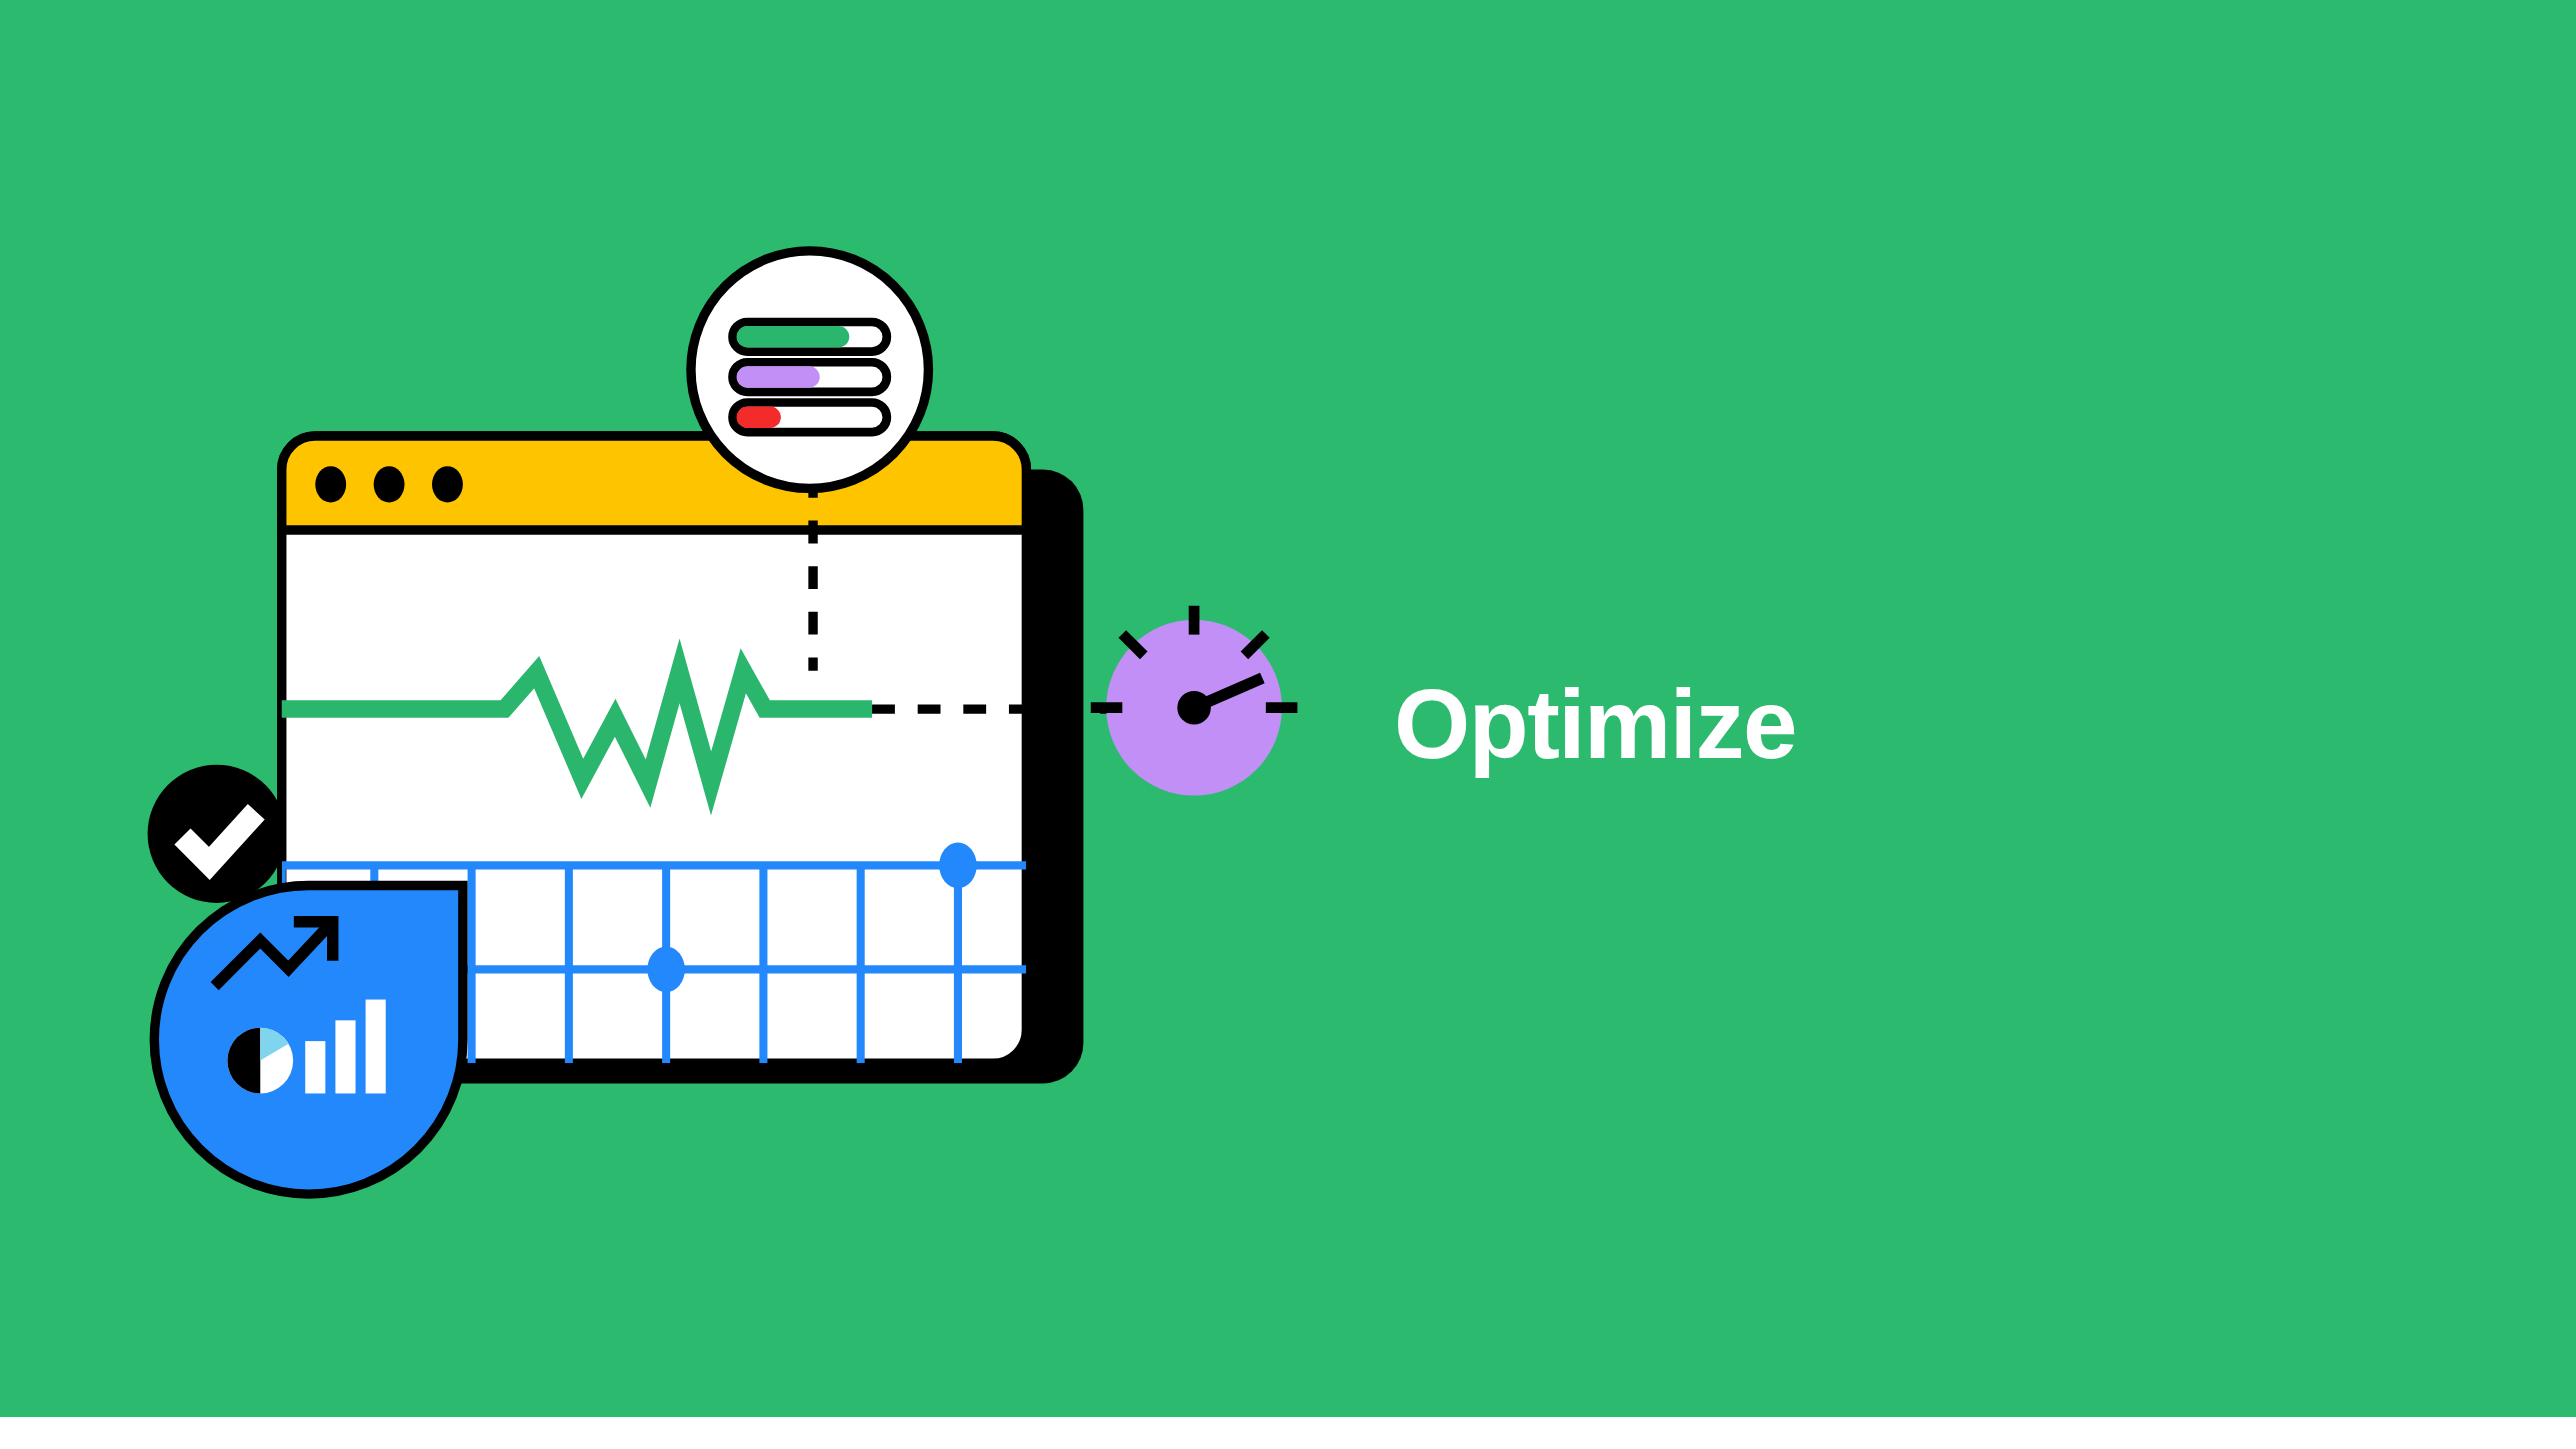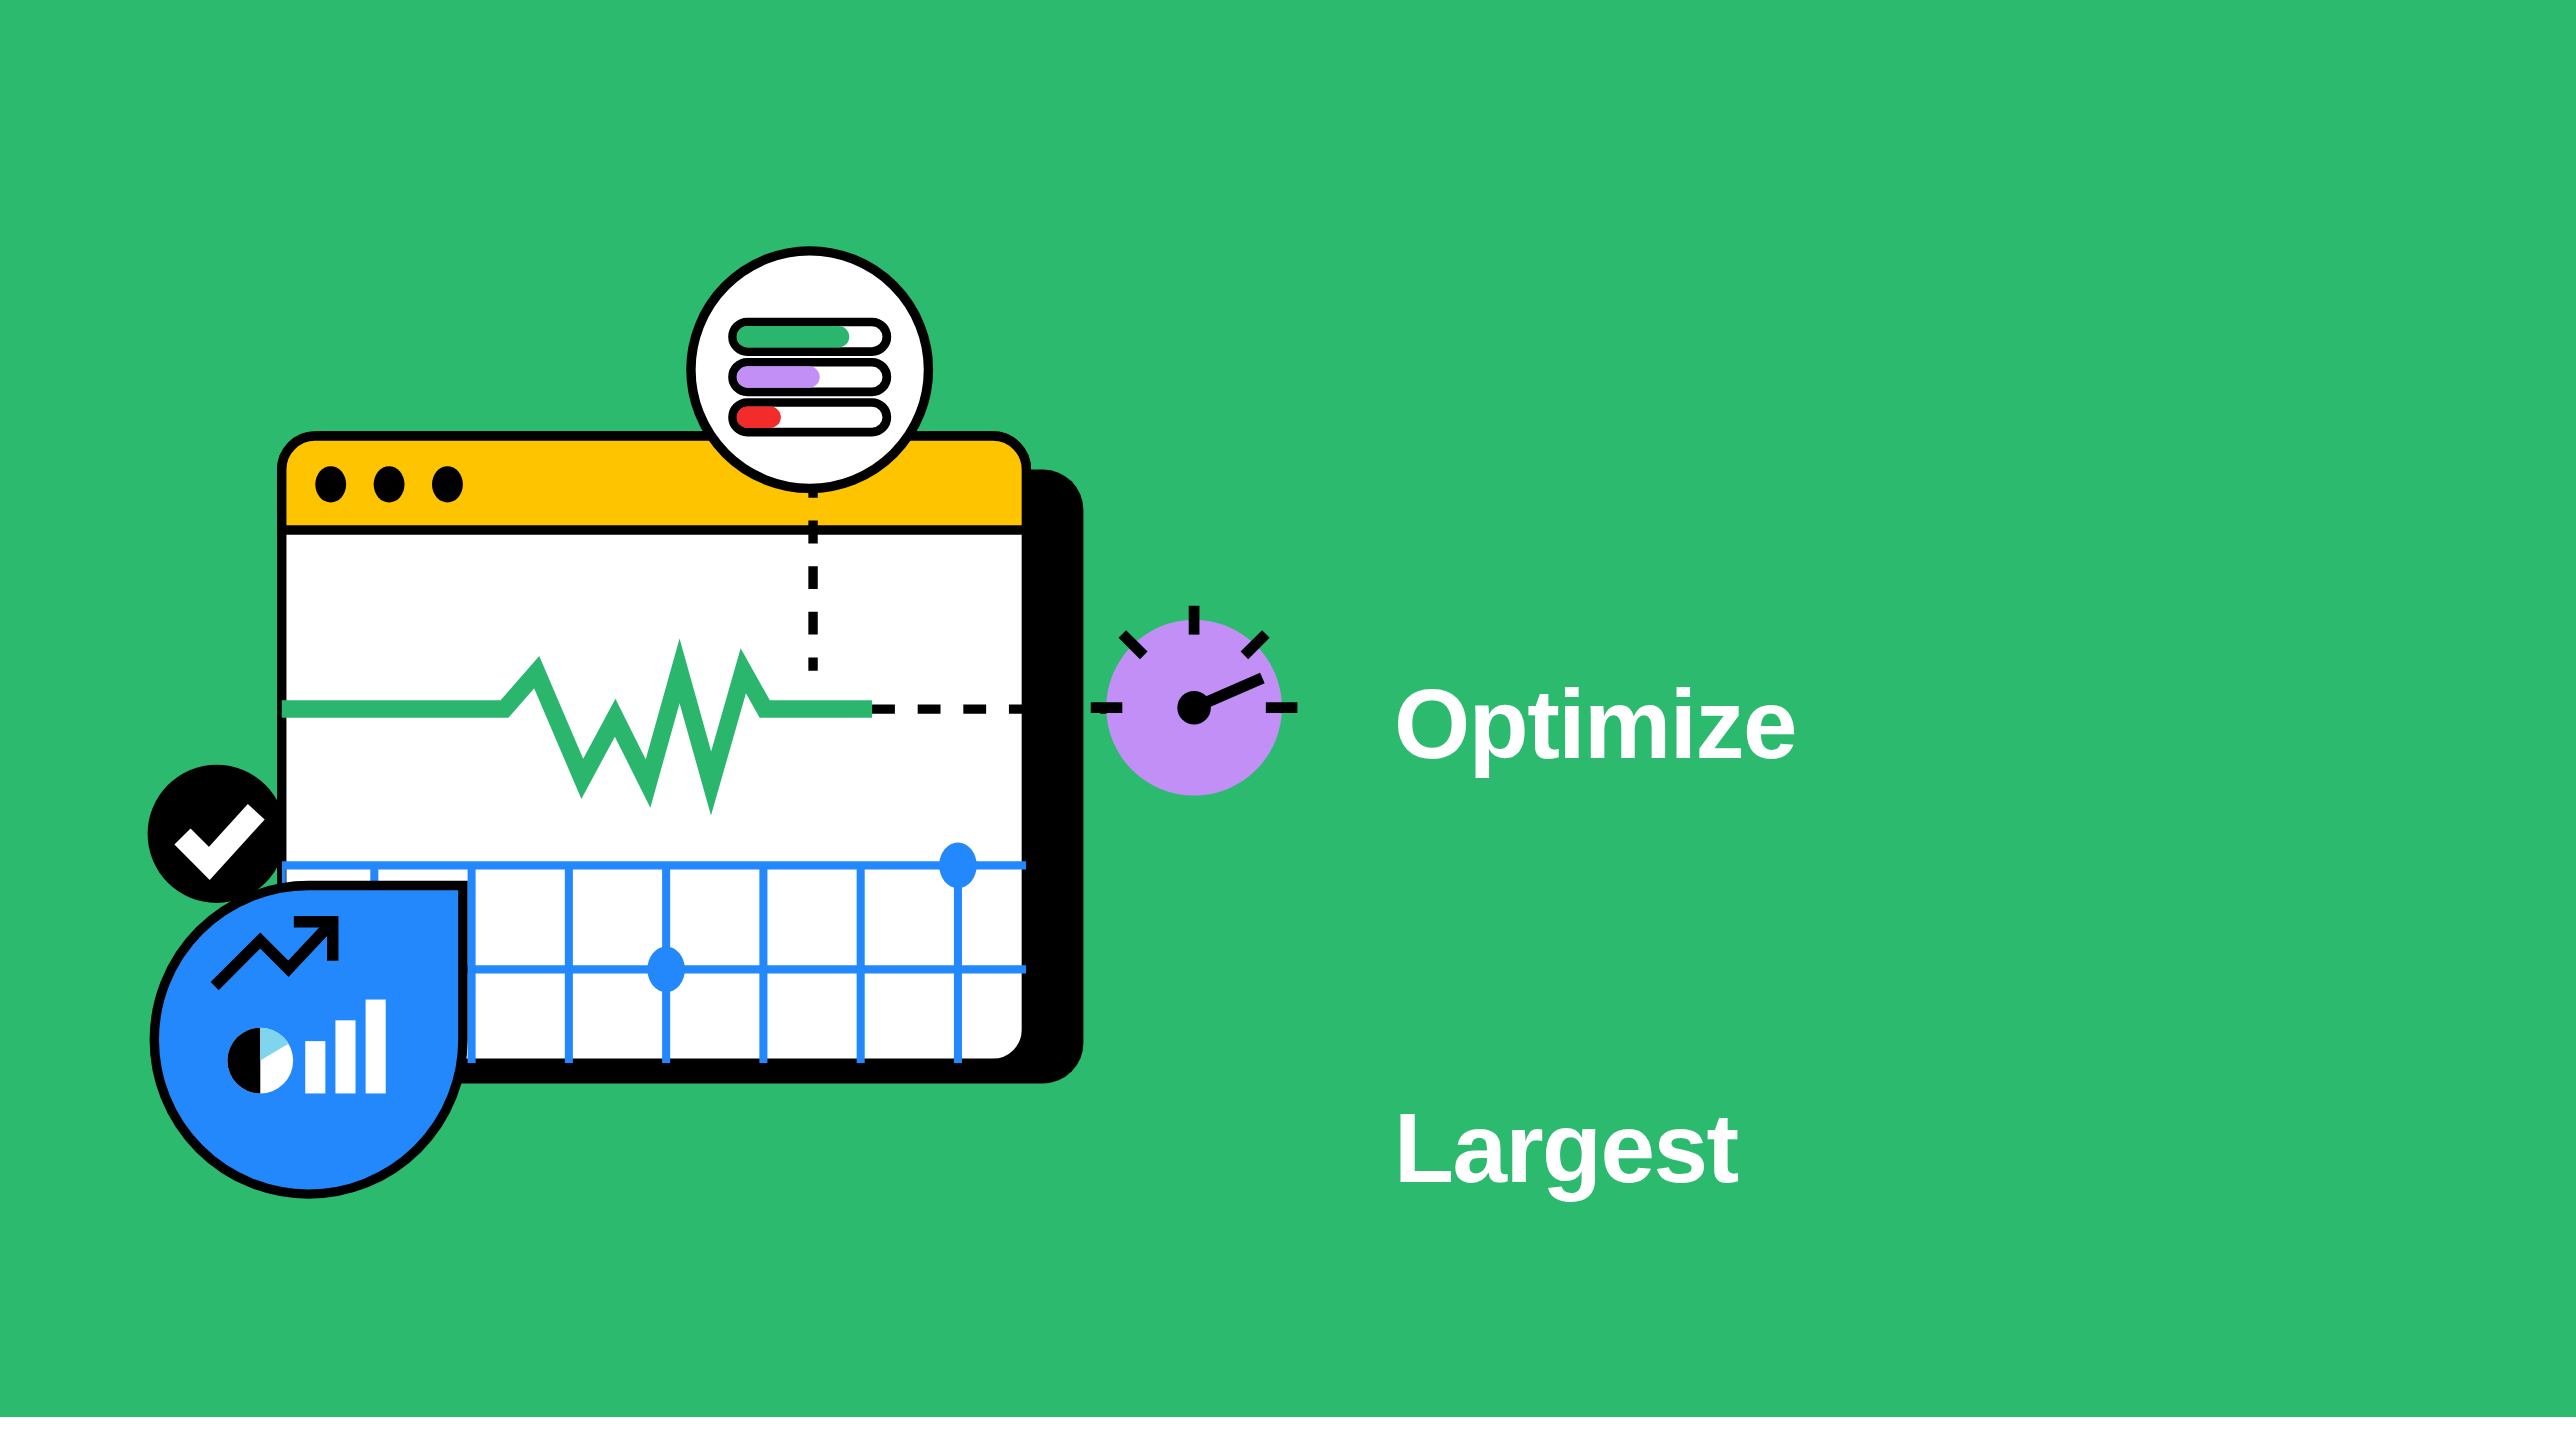--- a/index.html
+++ b/index.html
@@ -132,19 +132,18 @@
 
       <rect x="455" y="1552" width="30" height="78" fill="#FFFFFF"></rect>
       <rect x="500" y="1521" width="30" height="109" fill="#FFFFFF"></rect>
       <rect x="545" y="1490" width="30" height="140" fill="#FFFFFF"></rect>
     </g>
 
   </svg>
 
   <div id="headline">
     <span class="line">Optimize</span>
-    <span class="line">Largest</span>
     
     
   </div>
 
 </div>
 
 
 </body></html>

